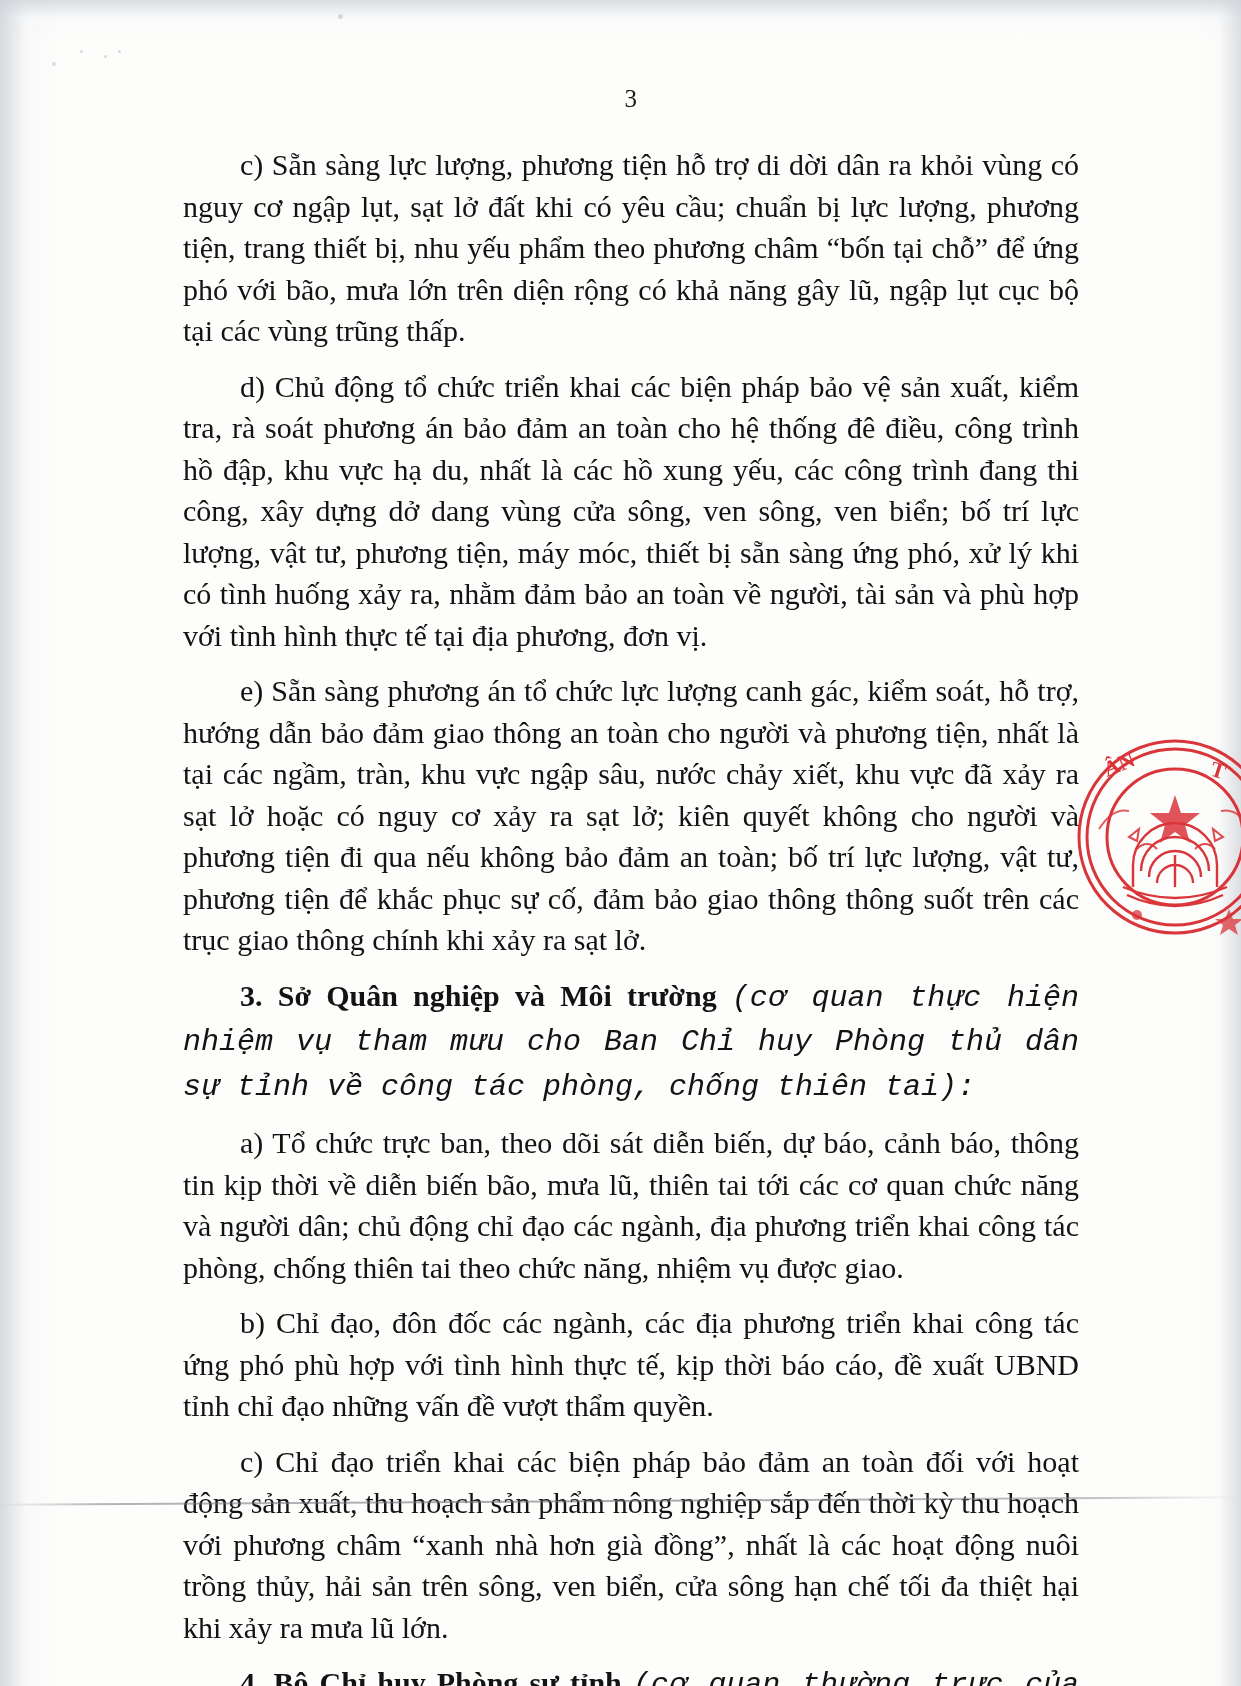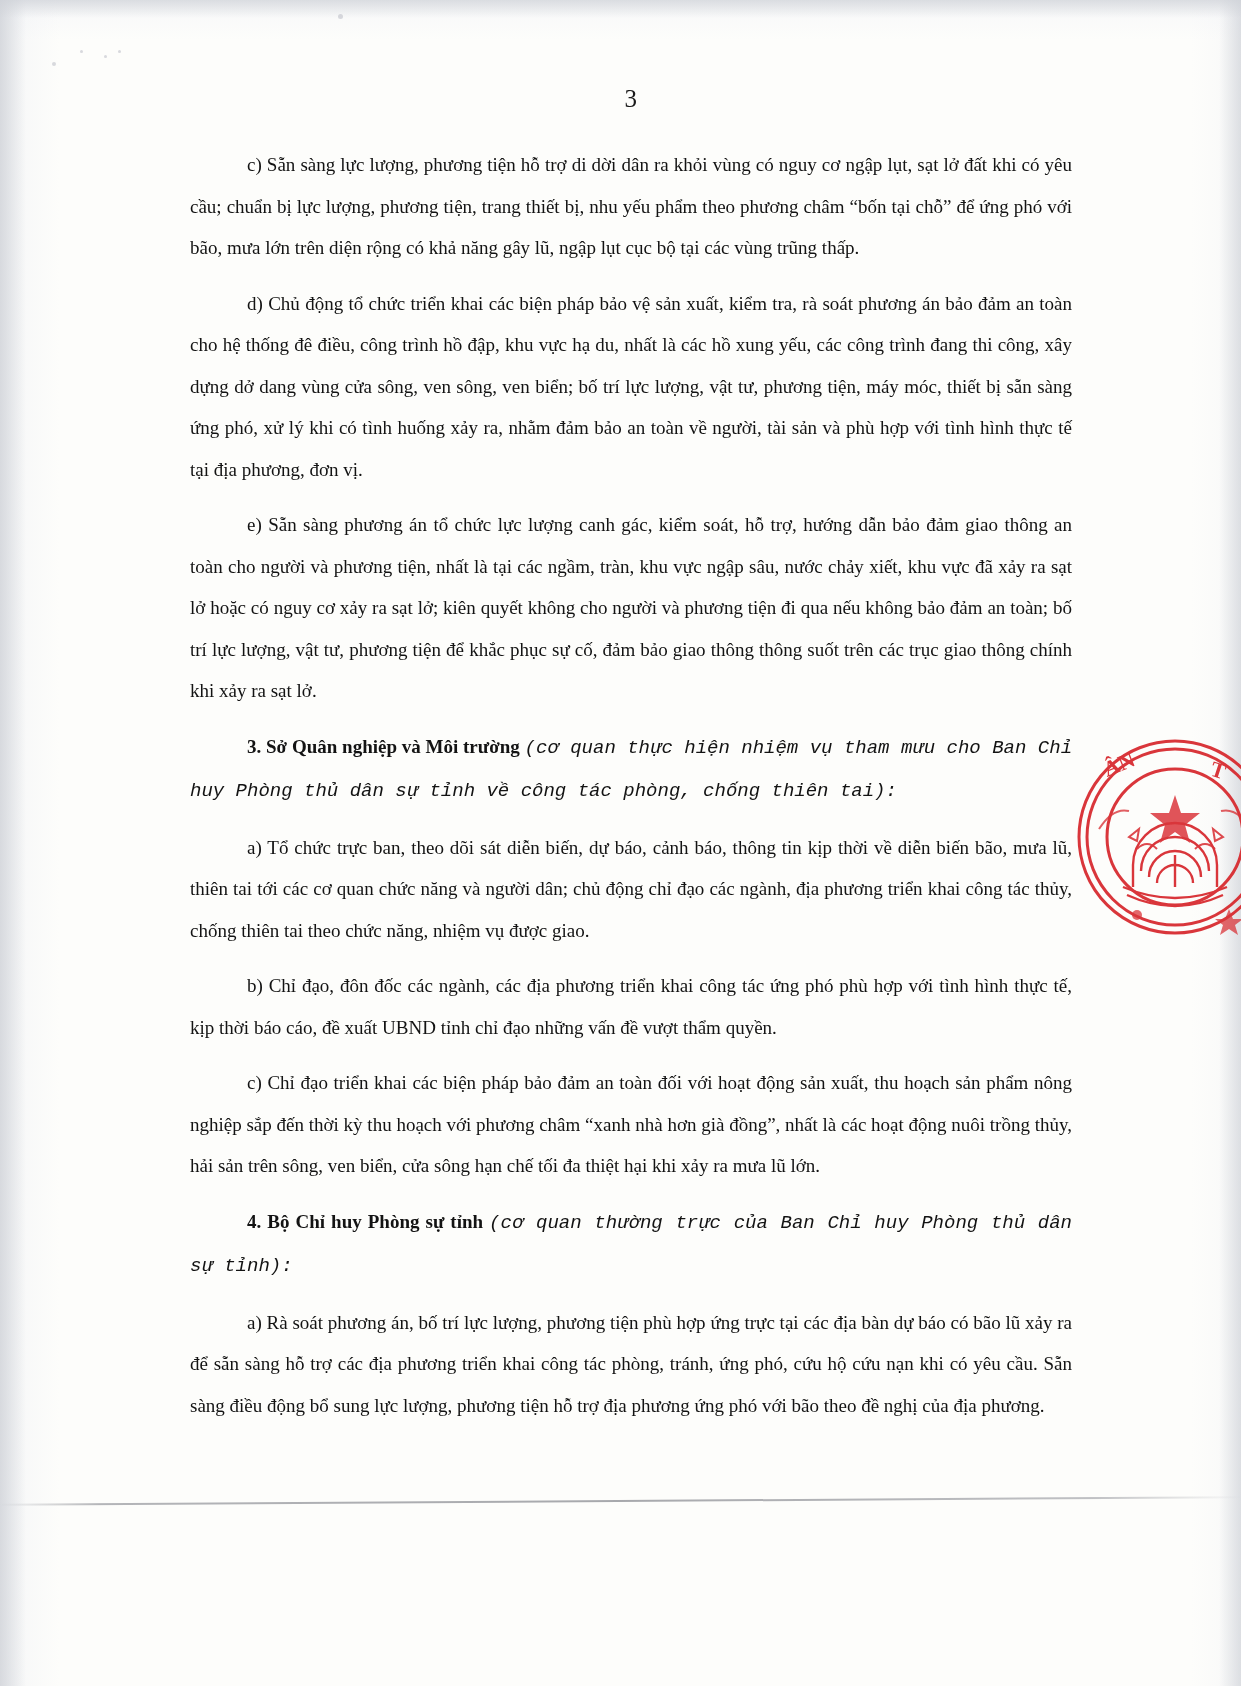--- a/index.html
+++ b/index.html
@@ -42,27 +42,27 @@
   .page-number {
     text-align: center;
     font-size: 25px;
     color: #1a1a1a;
     margin-top: 86px;
     margin-bottom: 0;
     line-height: 1;
     letter-spacing: 0.5px;
   }
   .para {
-    font-size: 19px;
+    font-size: 30px;
     line-height: 41.5px;
     color: #131313;
     text-align: justify;
     text-justify: inter-word;
     text-indent: 57px;
-    margin: 12px;
+    margin: 5px;
     padding: 0;
     -webkit-font-smoothing: antialiased;
   }
   .para + .para {
     margin-top: 14px;
   }
   .para.first {
     margin-top: 33px;
   }
   .para .bold {
@@ -142,21 +142,21 @@
   <div class="content">
 
     <div class="page-number">3</div>
 
     <p class="para first">c) Sẵn sàng lực lượng, phương tiện hỗ trợ di dời dân ra khỏi vùng có nguy cơ ngập lụt, sạt lở đất khi có yêu cầu; chuẩn bị lực lượng, phương tiện, trang thiết bị, nhu yếu phẩm theo phương châm “bốn tại chỗ” để ứng phó với bão, mưa lớn trên diện rộng có khả năng gây lũ, ngập lụt cục bộ tại các vùng trũng thấp.</p>
     <p class="para">d) Chủ động tổ chức triển khai các biện pháp bảo vệ sản xuất, kiểm tra, rà soát phương án bảo đảm an toàn cho hệ thống đê điều, công trình hồ đập, khu vực hạ du, nhất là các hồ xung yếu, các công trình đang thi công, xây dựng dở dang vùng cửa sông, ven sông, ven biển; bố trí lực lượng, vật tư, phương tiện, máy móc, thiết bị sẵn sàng ứng phó, xử lý khi có tình huống xảy ra, nhằm đảm bảo an toàn về người, tài sản và phù hợp với tình hình thực tế tại địa phương, đơn vị.</p>
     <p class="para">e) Sẵn sàng phương án tổ chức lực lượng canh gác, kiểm soát, hỗ trợ, hướng dẫn bảo đảm giao thông an toàn cho người và phương tiện, nhất là tại các ngầm, tràn, khu vực ngập sâu, nước chảy xiết, khu vực đã xảy ra sạt lở hoặc có nguy cơ xảy ra sạt lở; kiên quyết không cho người và phương tiện đi qua nếu không bảo đảm an toàn; bố trí lực lượng, vật tư, phương tiện để khắc phục sự cố, đảm bảo giao thông thông suốt trên các trục giao thông chính khi xảy ra sạt lở.</p>
 
     <p class="para"><span class="bold">3.</span> <span class="bold">Sở Quân nghiệp và Môi trường</span> <span class="ital">(cơ quan thực hiện nhiệm vụ tham mưu cho Ban Chỉ huy Phòng thủ dân sự tỉnh về công tác phòng, chống thiên tai):</span></p>
 
-    <p class="para">a) Tổ chức trực ban, theo dõi sát diễn biến, dự báo, cảnh báo, thông tin kịp thời về diễn biến bão, mưa lũ, thiên tai tới các cơ quan chức năng và người dân; chủ động chỉ đạo các ngành, địa phương triển khai công tác thủy, chống thiên tai theo chức năng, nhiệm vụ được giao.</p>
+    <p class="para">a) Tổ chức trực ban, theo dõi sát diễn biến, dự báo, cảnh báo, thông tin kịp thời về diễn biến bão, mưa lũ, thiên tai tới các cơ quan chức năng và người dân; chủ động chỉ đạo các ngành, địa phương triển khai công tác phòng, chống thiên tai theo chức năng, nhiệm vụ được giao.</p>
     <p class="para">b) Chỉ đạo, đôn đốc các ngành, các địa phương triển khai công tác ứng phó phù hợp với tình hình thực tế, kịp thời báo cáo, đề xuất UBND tỉnh chỉ đạo những vấn đề vượt thẩm quyền.</p>
     <p class="para">c) Chỉ đạo triển khai các biện pháp bảo đảm an toàn đối với hoạt động sản xuất, thu hoạch sản phẩm nông nghiệp sắp đến thời kỳ thu hoạch với phương châm “xanh nhà hơn già đồng”, nhất là các hoạt động nuôi trồng thủy, hải sản trên sông, ven biển, cửa sông hạn chế tối đa thiệt hại khi xảy ra mưa lũ lớn.</p>
 
     <p class="para"><span class="bold">4.</span> <span class="bold">Bộ Chỉ huy Phòng sự tỉnh</span> <span class="ital">(cơ quan thường trực của Ban Chỉ huy Phòng thủ dân sự tỉnh):</span></p>
 
     <p class="para">a) Rà soát phương án, bố trí lực lượng, phương tiện phù hợp ứng trực tại các địa bàn dự báo có bão lũ xảy ra để sẵn sàng hỗ trợ các địa phương triển khai công tác phòng, tránh, ứng phó, cứu hộ cứu nạn khi có yêu cầu. Sẵn sàng điều động bổ sung lực lượng, phương tiện hỗ trợ địa phương ứng phó với bão theo đề nghị của địa phương.</p>
 
   </div>
 
   <div class="seal">

